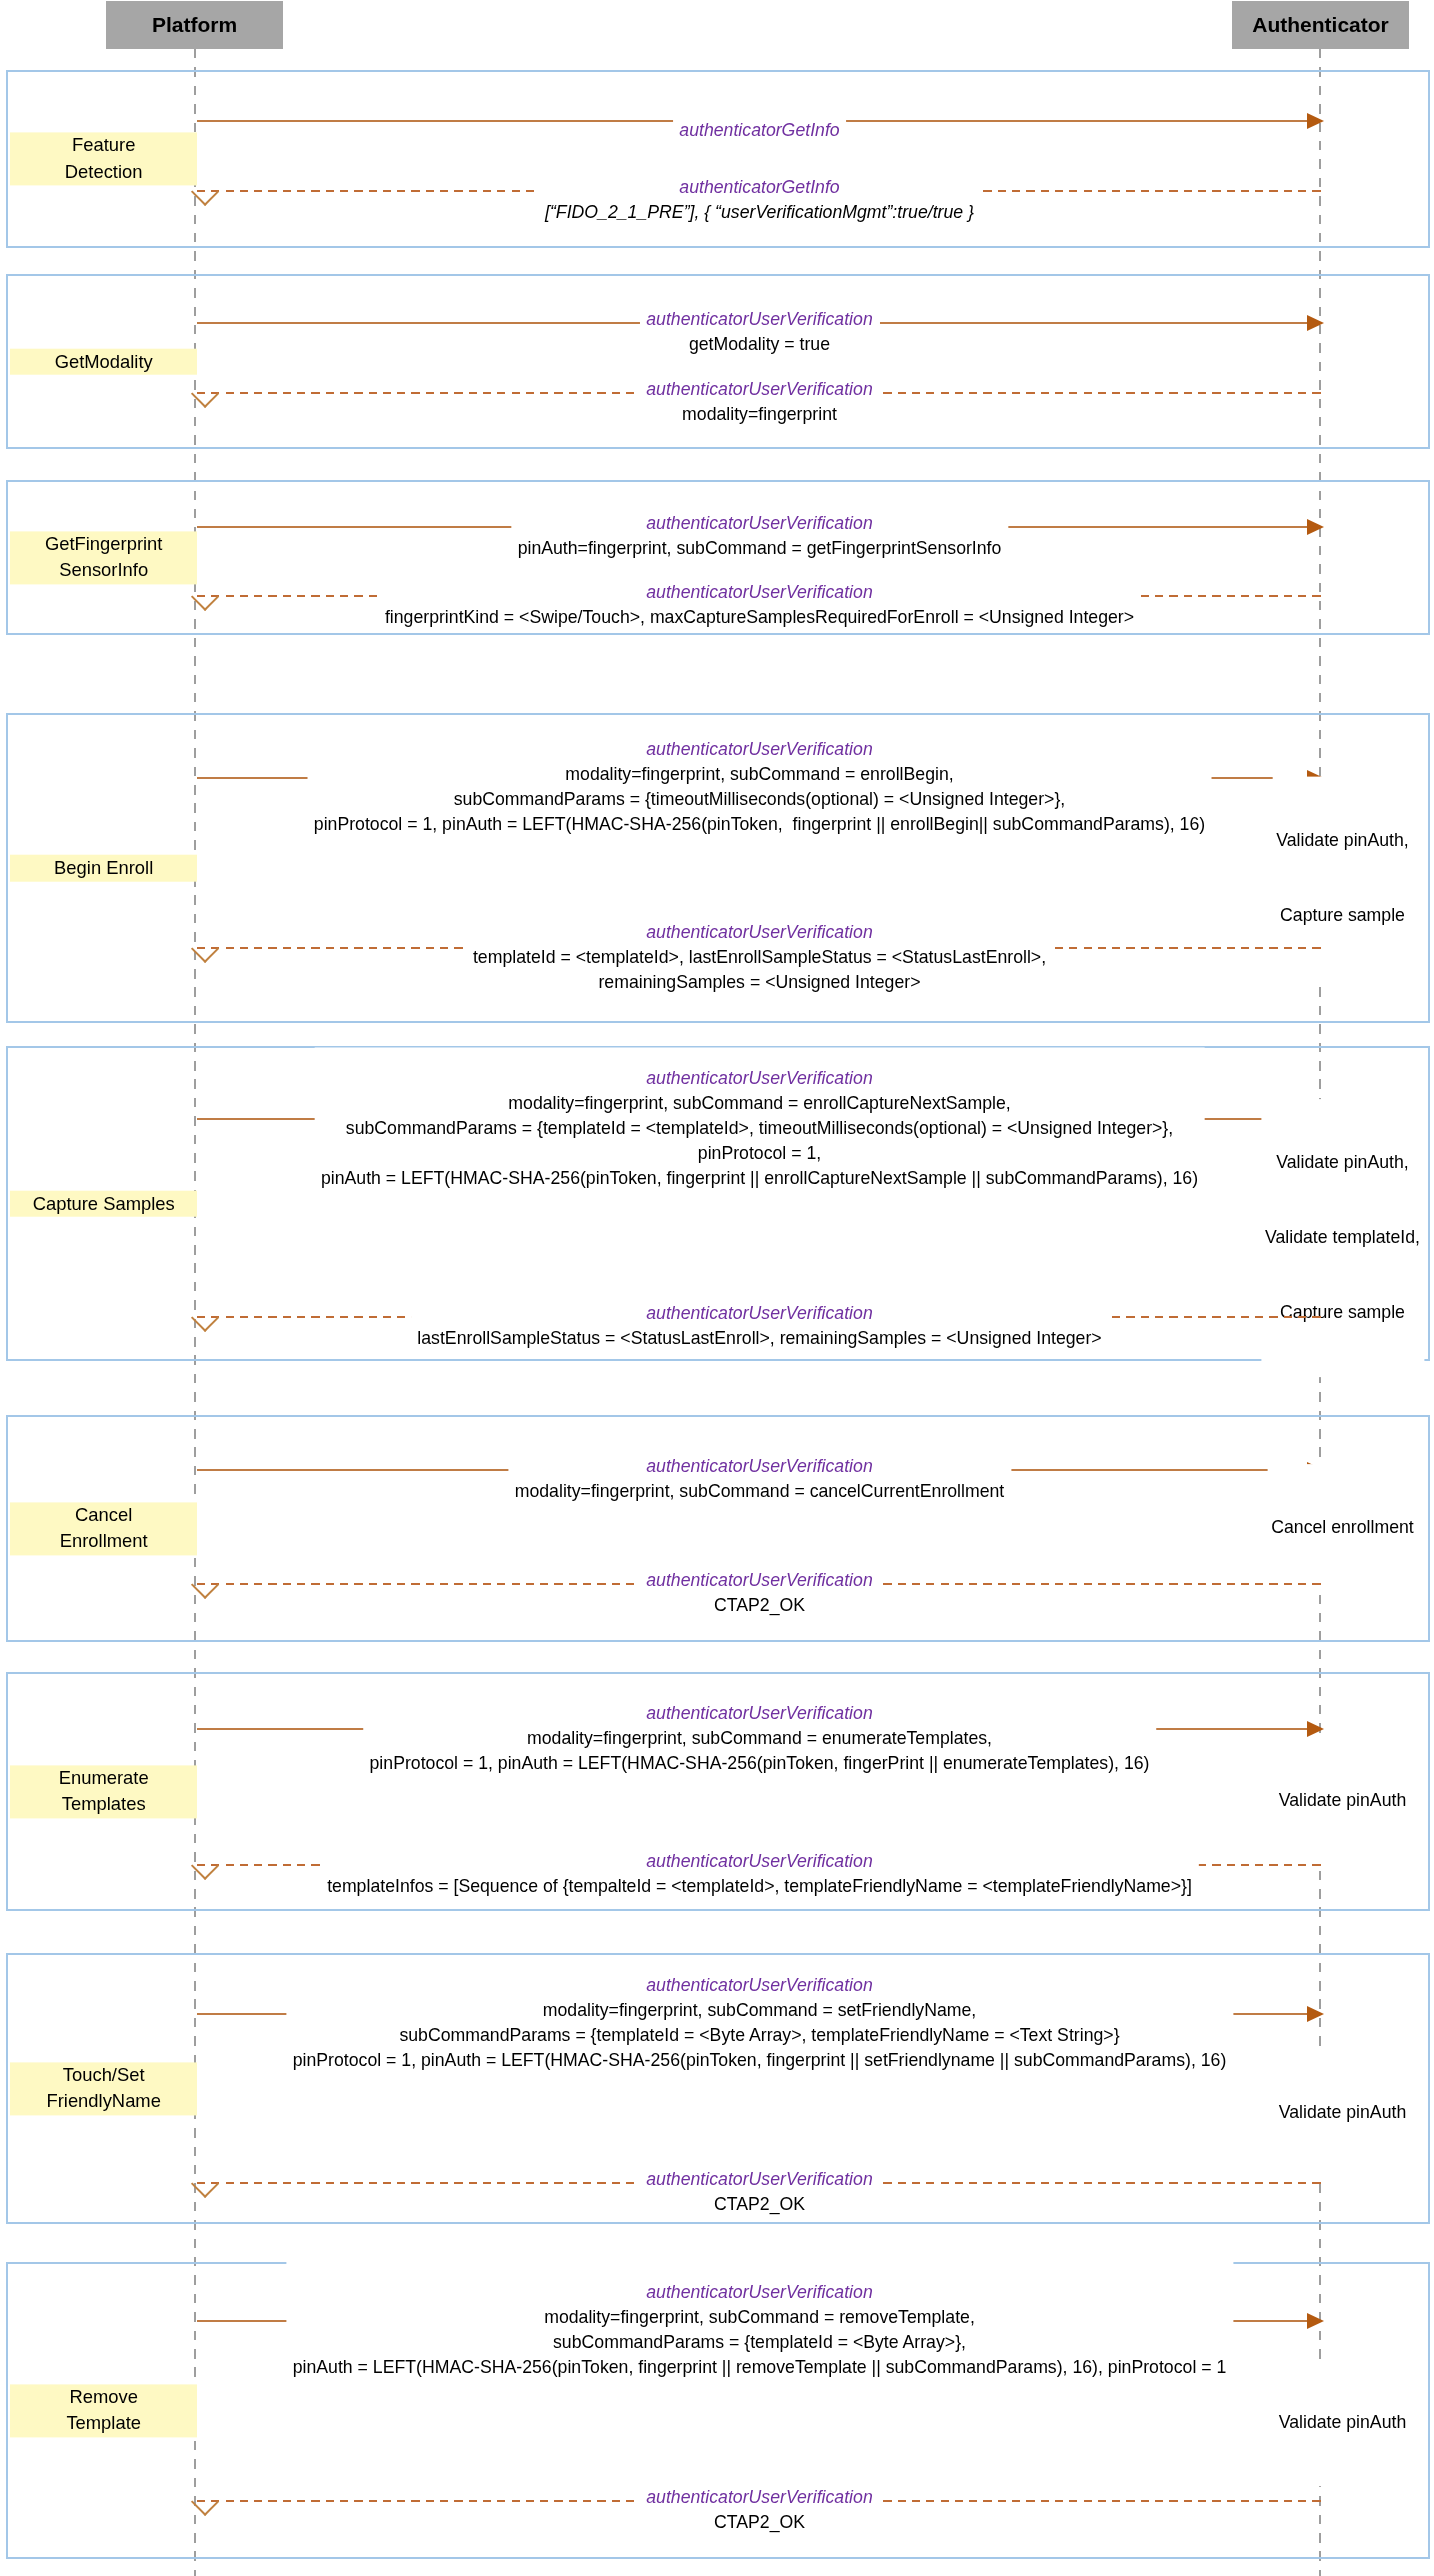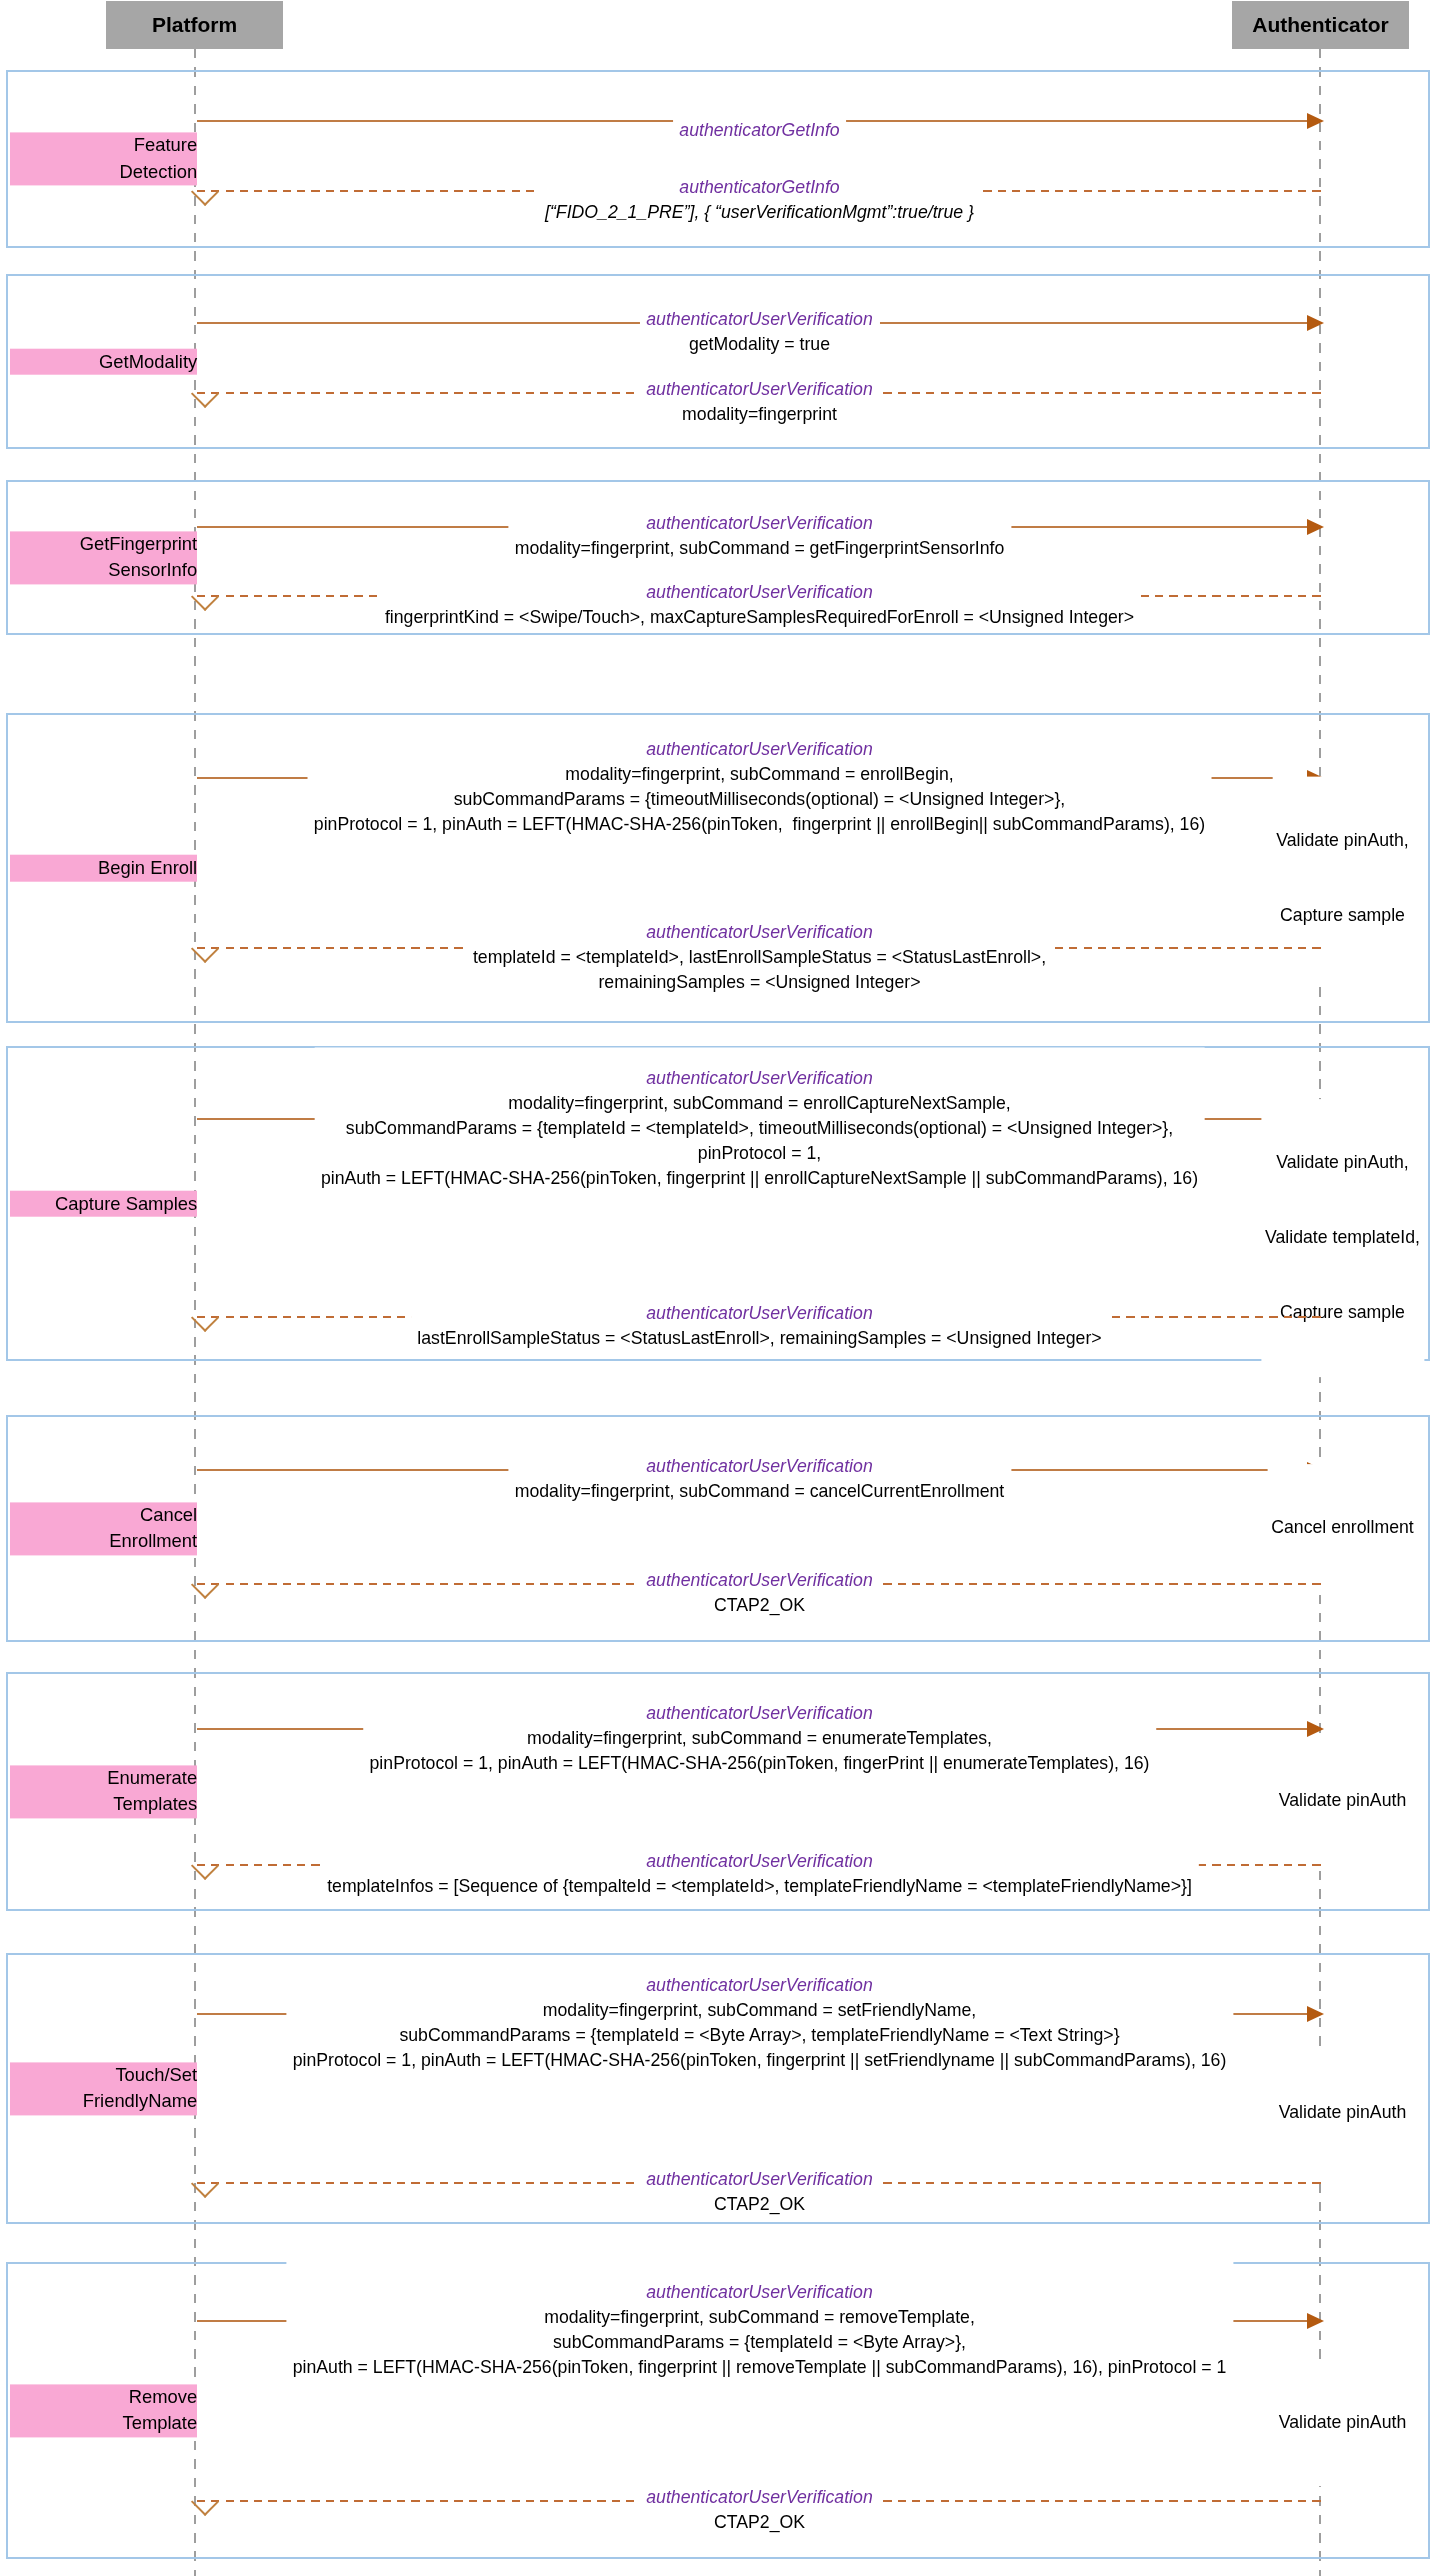--- a/index.html
+++ b/index.html
@@ -14,21 +14,21 @@
   .lifeline.authenticator{left:1319px;}
   
   .actor{position:absolute;top:1.4px;width:177px;height:48px;background:#a6a6a6;
     display:flex;align-items:center;justify-content:center;
     font-size:21px;font-weight:bold;color:#000000;}
   .actor.platform{left:106px;}
   .actor.authenticator{left:1232px;}
   
   .section{position:absolute;left:5.5px;width:1420px;border:2px solid #a3c7e8;background:transparent;}
   .sec-label{position:absolute;left:2.7px;width:187px;top:50%;transform:translateY(-50%);
-    text-align:right;font-size:18.4px;line-height:26.6px;background:#f9a8d4;}
+    text-align:center;font-size:18.4px;line-height:26.6px;background:#fef9c3;}
   
   .row{position:absolute;left:0;right:0;height:0;}
   .mline{position:absolute;left:189px;width:1110px;}
   .mline.solid{top:-0.7px;height:1.7px;background:#c07c45;}
   .mline.dashed{top:-1px;height:2px;width:1125px;
     background:repeating-linear-gradient(to right,#c06c35 0 8.2px,transparent 8.2px 14.3px);}
   .arrowhead-right{position:absolute;left:1299px;top:-8.2px;width:0;height:0;
     border-top:8.2px solid transparent;border-bottom:8.2px solid transparent;border-left:17.7px solid #b45a10;}
   .chevron-left{position:absolute;left:187px;top:-8.9px;width:17.7px;height:17.7px;
     border-left:2px solid #c0813f;border-bottom:2px solid #c0813f;transform:rotate(-45deg);}
@@ -108,21 +108,21 @@
   <div class="section" style="top:480px;height:151px;">
     <div class="sec-label">
       <div>GetFingerprint</div>
       <div>SensorInfo</div>
     </div>
     <div class="row" style="top:45px;">
       <div class="mline solid"></div>
       <div class="arrowhead-right"></div>
       <div class="msg-label">
         <div class="msg-title">authenticatorUserVerification</div>
-        <div class="msg-text">modality=fingerprint, subCommand = getFingerprintSensorInfo</div>
+        <div class="msg-text">pinAuth=fingerprint, subCommand = getFingerprintSensorInfo</div>
       </div>
     </div>
     <div class="row" style="top:114px;">
       <div class="mline dashed"></div>
       <div class="chevron-left"></div>
       <div class="msg-label">
         <div class="msg-title">authenticatorUserVerification</div>
         <div class="msg-text">fingerprintKind = &lt;Swipe/Touch&gt;, maxCaptureSamplesRequiredForEnroll = &lt;Unsigned Integer&gt;</div>
       </div>
     </div>

